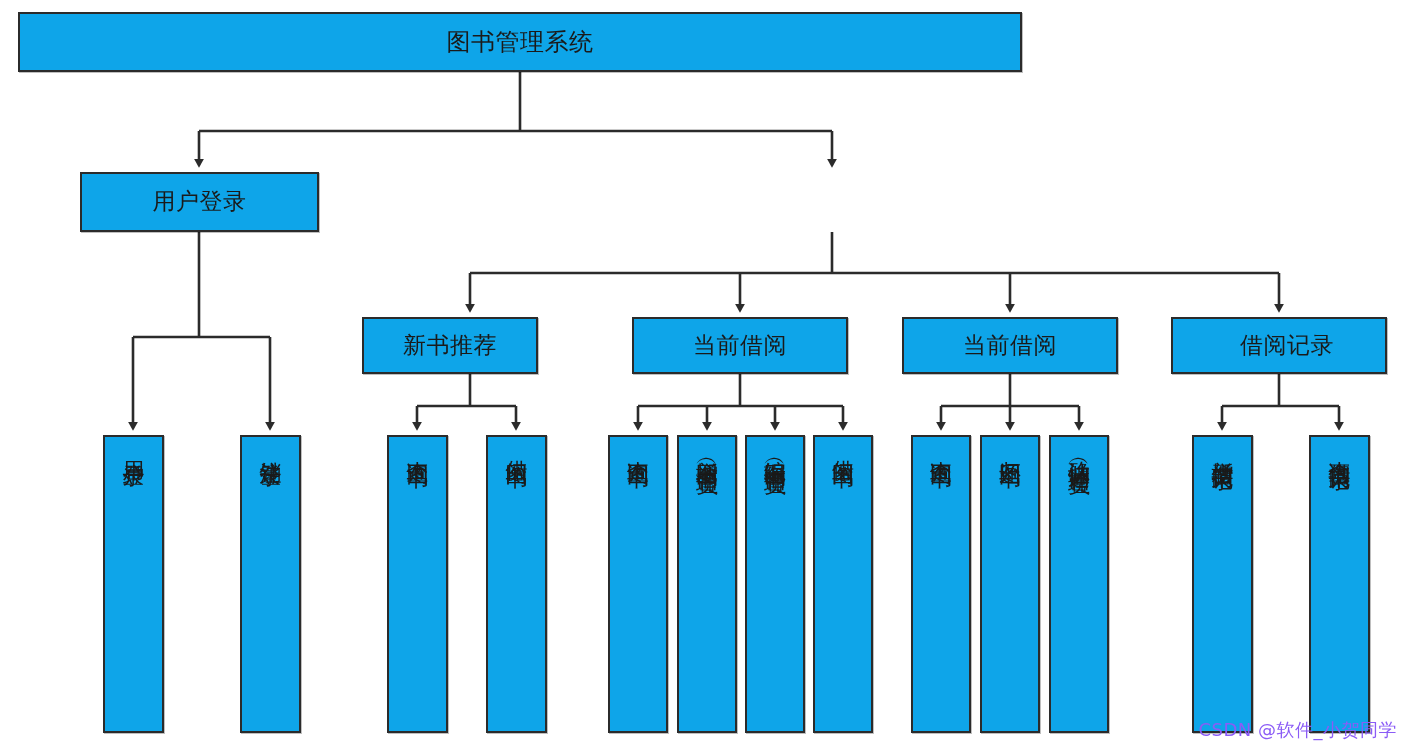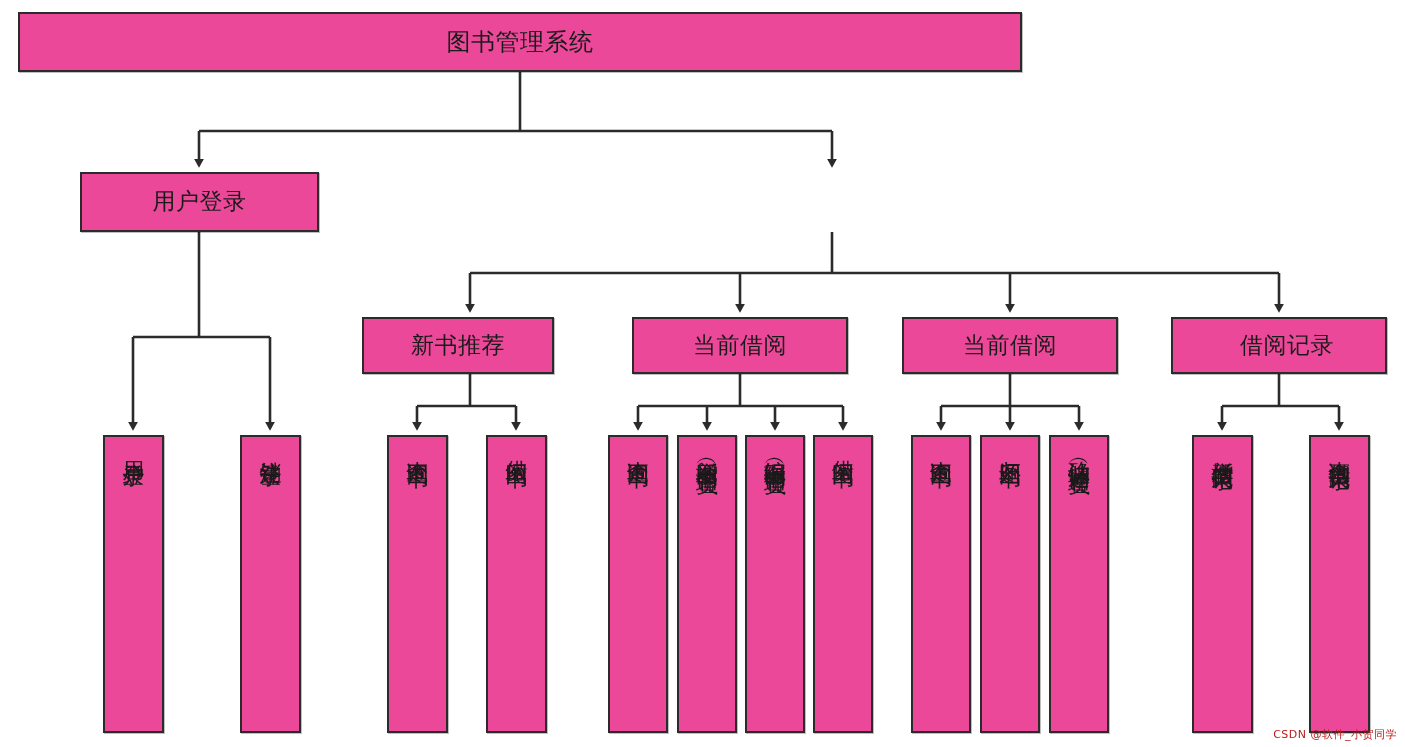--- a/index.html
+++ b/index.html
@@ -22,21 +22,21 @@
     position: absolute;
     left: 0;
     top: 0;
     width: 1405px;
     height: 747px;
     pointer-events: none;
   }
   .node {
     position: absolute;
     box-sizing: border-box;
-    background: #ec4899;
+    background: #0ea5e9;
     border: 2px solid #2b2b2b;
     display: flex;
     align-items: center;
     justify-content: center;
     color: #1a1a1a;
     box-shadow: 1px 1px 0 rgba(0,0,0,0.25);
   }
   .node .lbl {
     display: block;
     text-align: center;
@@ -64,22 +64,22 @@
     line-height: 1;
     max-height: 286px;
   }
   .node.v.tall .lbl {
     max-height: 290px;
   }
   #watermark {
     position: absolute;
     right: 8px;
     bottom: 5px;
-    font-size: 11px;
-    color: #b91c1c;
+    font-size: 18px;
+    color: #8b5cf6;
     white-space: nowrap;
     letter-spacing: 0.5px;
   }
 </style>
 </head>
 <body>
 
 <div id="canvas">
 
   <svg id="edges" viewBox="0 0 1405 747" width="1405" height="747" xmlns="http://www.w3.org/2000/svg">
@@ -133,21 +133,21 @@
   </svg>
 
   <div class="node h root" style="left:18px; top:12px; width:1004px; height:60px;">
     <span class="lbl">图书管理系统</span>
   </div>
 
   <div class="node h" style="left:80px; top:172px; width:239px; height:60px;">
     <span class="lbl">用户登录</span>
   </div>
 
-  <div class="node h" style="left:362px; top:317px; width:192px; height:57px;">
+  <div class="node h" style="left:362px; top:317px; width:176px; height:57px;">
     <span class="lbl">新书推荐</span>
   </div>
   <div class="node h" style="left:632px; top:317px; width:216px; height:57px;">
     <span class="lbl">当前借阅</span>
   </div>
   <div class="node h" style="left:902px; top:317px; width:216px; height:57px;align-items:center;">
     <span class="lbl">当前借阅</span>
   </div>
   <div class="node h" style="left:1171px; top:317px; width:216px; height:57px;padding-left:16px;">
     <span class="lbl">借阅记录</span>

